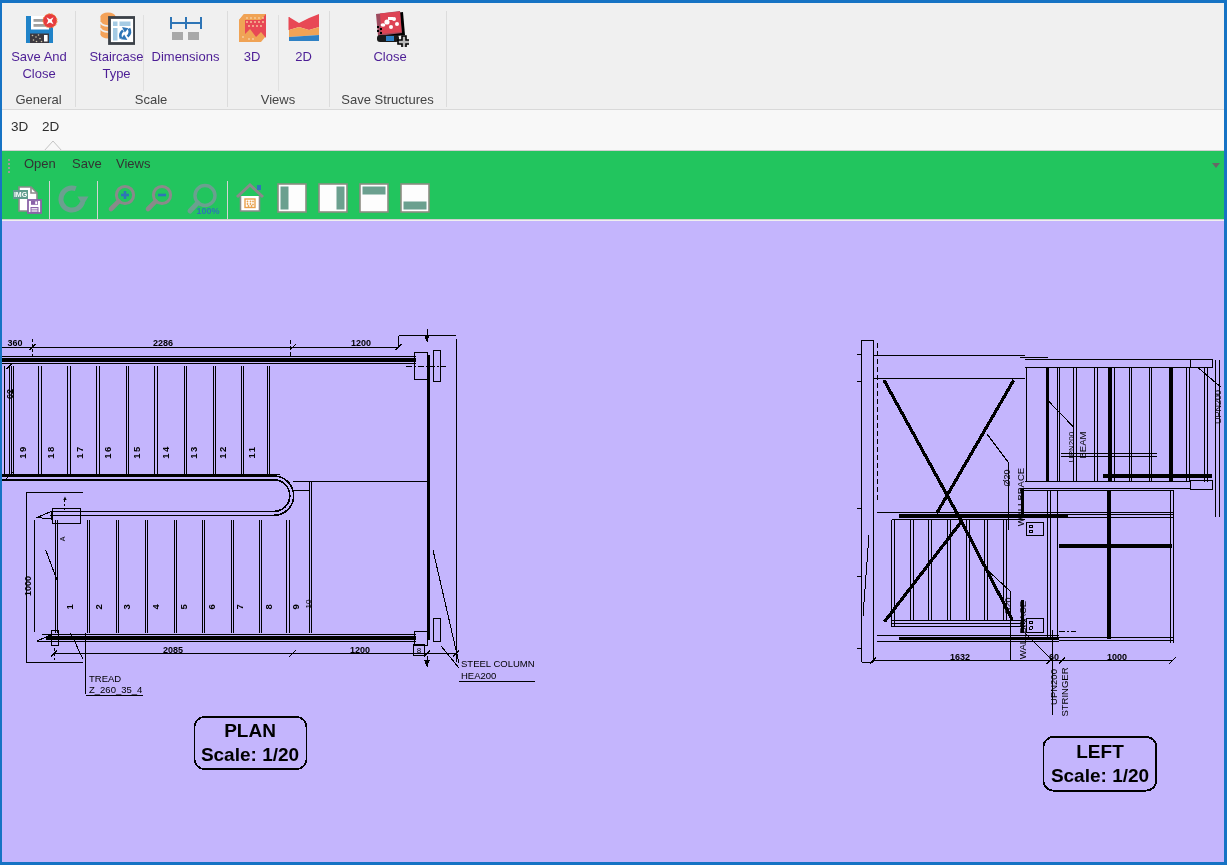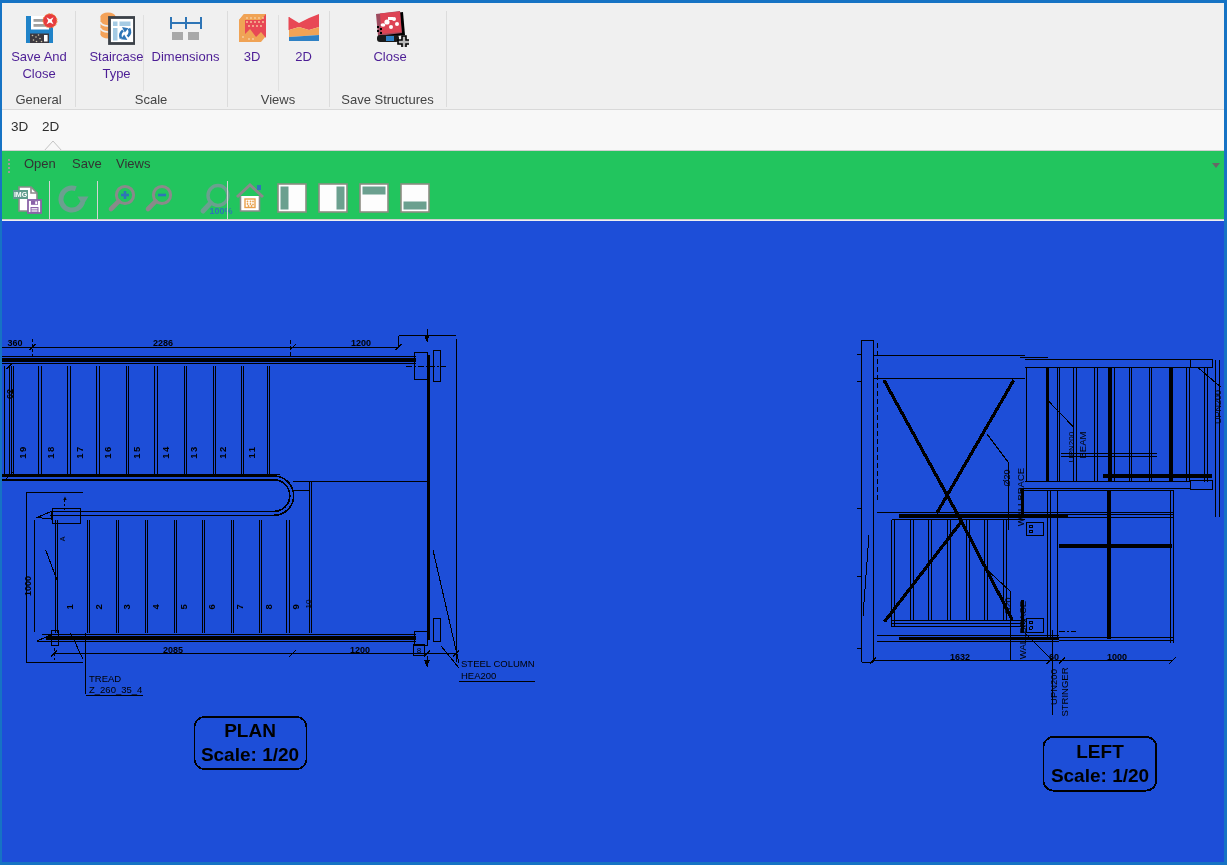--- a/index.html
+++ b/index.html
@@ -6,21 +6,21 @@
 .ribbon{left:2px;top:3px;width:1222px;height:106px;background:#f0f0f0}
 .rcol{position:absolute;top:0;height:106px;text-align:center}
 .rlabel{position:absolute;top:45px;width:100%;font-size:13px;line-height:17px;color:#4c1d95}
 .rgroup{position:absolute;top:90px;width:100%;text-align:center;font-size:13px;color:#444}
 .rsep{position:absolute;top:8px;width:1px;height:96px;background:#dcdcdc}
 .rseps{position:absolute;top:12px;width:1px;height:76px;background:#e0e0e0}
 .tabs{left:2px;top:109px;width:1222px;height:41px;background:#f8f8f8;border-top:1px solid #d9d9d9}
 .tab{position:absolute;top:9px;font-size:13.5px;color:#2d2d2d}
 .tbar{left:2px;top:150px;width:1222px;height:70px;background:#22c55e;border-top:1px solid #d0d0d0;border-bottom:1px solid #cfcfcf}
 .menu{position:absolute;top:5px;font-size:13px;color:#333}
-.canvas{left:2px;top:221px;width:1222px;height:641px;background:#1d4ed8}
+.canvas{left:2px;top:221px;width:1222px;height:641px;background:#c4b5fd}
 .tsep{position:absolute;top:30px;width:1px;height:38px;background:#d4d4d4}
 </style></head><body>
 <div class="abs" style="left:0;top:0;width:1227px;height:3px;background:#1673c4"></div>
 <div class="abs" style="left:0;top:0;width:2px;height:865px;background:#1673c4"></div>
 <div class="abs" style="left:1224px;top:0;width:3px;height:865px;background:#1673c4"></div>
 <div class="abs" style="left:0;top:862px;width:1227px;height:3px;background:#1673c4"></div>
 <div class="abs ribbon">
     <div class="rcol" style="left:4px;width:66px">
       <div style="margin-top:6px;height:38px;display:flex;align-items:center;justify-content:center">
         <svg width="40" height="36" viewBox="0 0 40 36">
@@ -202,21 +202,21 @@
 <circle cx="20" cy="12" r="8.6" fill="none" stroke="#8a8a8a" stroke-width="3"></circle>
 <line x1="20" y1="8" x2="20" y2="16" stroke="#2e75b6" stroke-width="2.6"></line>
         <line x1="16" y1="12" x2="24" y2="12" stroke="#2e75b6" stroke-width="2.6"></line>
 <line x1="13.6" y1="18.4" x2="6" y2="26" stroke="#8a8a8a" stroke-width="4.6" stroke-linecap="round"></line>
 </svg></div>
     <div class="abs" style="left:140px;top:32px"><svg width="34" height="32" viewBox="0 0 34 32">
 <circle cx="20" cy="12" r="8.6" fill="none" stroke="#8a8a8a" stroke-width="3"></circle>
 <line x1="16" y1="12" x2="24" y2="12" stroke="#2e75b6" stroke-width="2.6"></line>
 <line x1="13.6" y1="18.4" x2="6" y2="26" stroke="#8a8a8a" stroke-width="4.6" stroke-linecap="round"></line>
 </svg></div>
-    <div class="abs" style="left:194px;top:32px"><svg width="40" height="36" viewBox="0 0 40 36">
+    <div class="abs" style="left:181px;top:32px"><svg width="40" height="36" viewBox="0 0 40 36">
 <circle cx="22" cy="12.5" r="10" fill="none" stroke="#6ba08f" stroke-width="3.4"></circle>
 <line x1="14.6" y1="19.9" x2="7" y2="28" stroke="#6ba08f" stroke-width="5" stroke-linecap="round"></line>
 <text x="25" y="31" font-size="9" font-weight="bold" fill="#2e75b6" text-anchor="middle" font-family="Liberation Sans">100%</text>
 </svg></div>
     <div class="abs" style="left:233px;top:32px"><svg width="30" height="30" viewBox="0 0 30 30">
 <path d="M2 14 L15 2 L28 14" fill="none" stroke="#8a8a8a" stroke-width="3"></path>
 <path d="M5.5 13 V28 H24.5 V13" fill="#fff" stroke="#8a8a8a" stroke-width="1.6"></path>
 <rect x="10" y="16" width="10" height="8.5" fill="#fff" stroke="#e8a04c" stroke-width="1.4"></rect>
 <g fill="#e8a04c">
           <circle cx="12.5" cy="18.5" r=".9"></circle>

